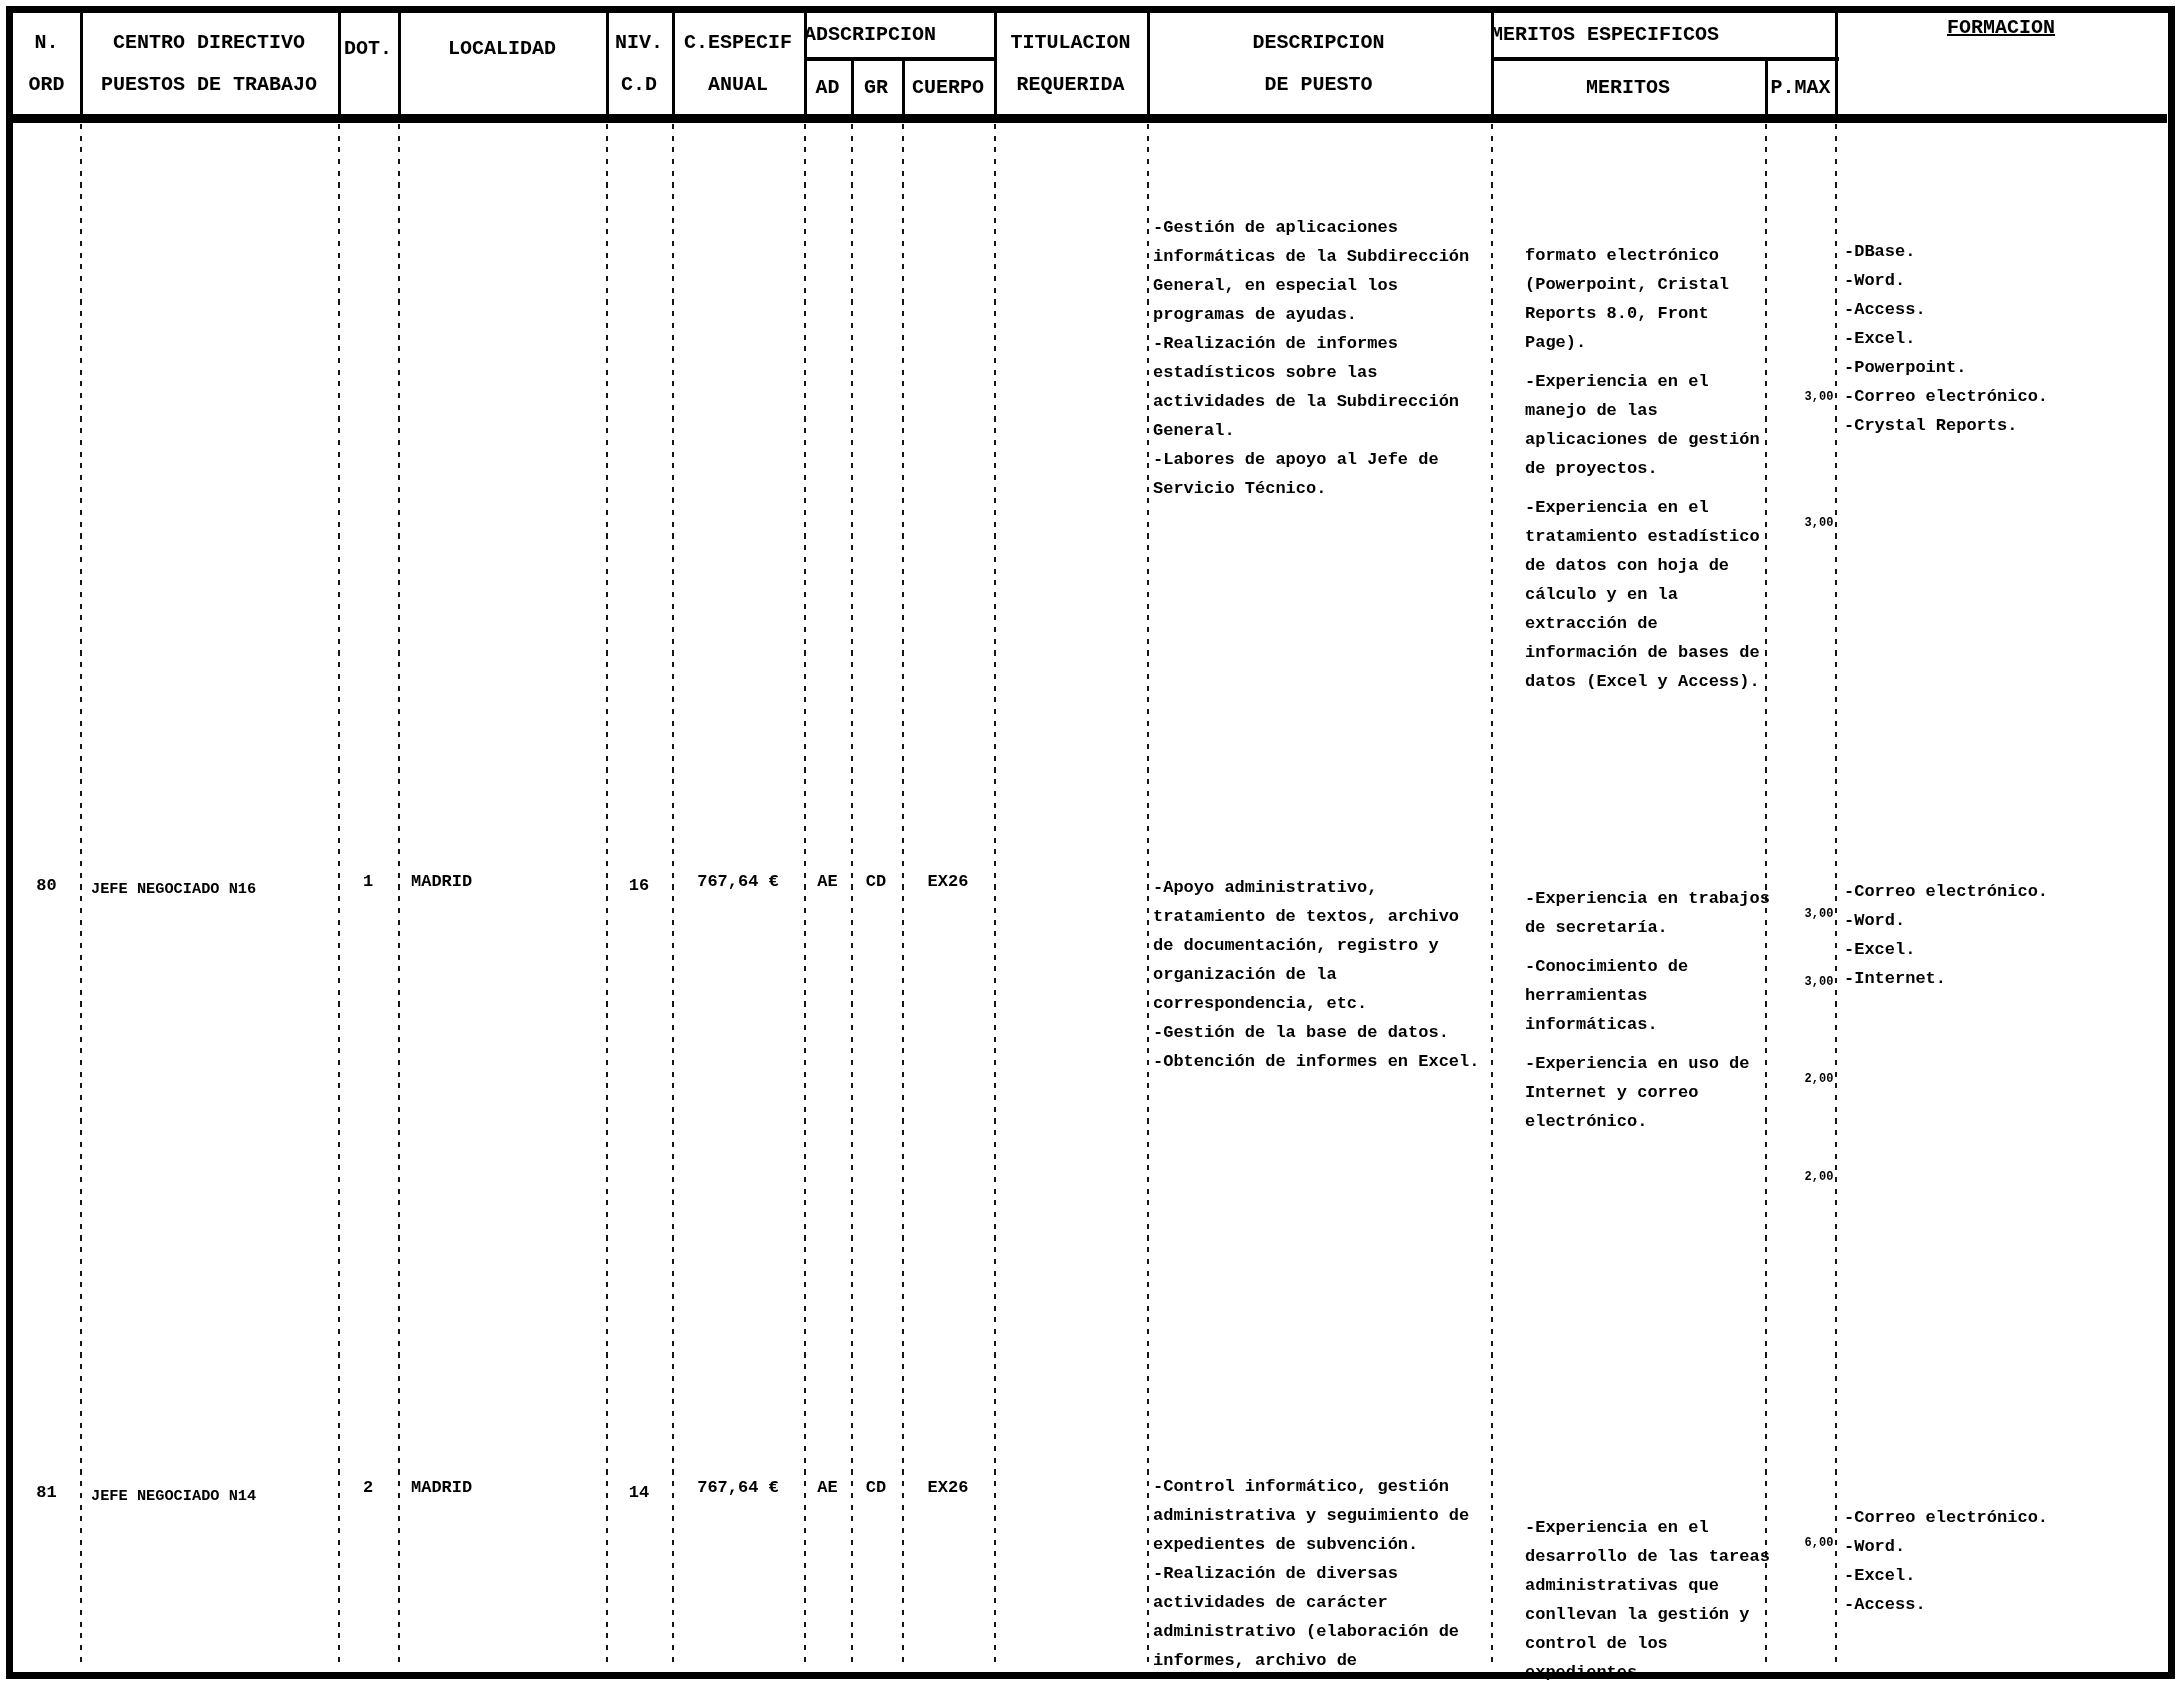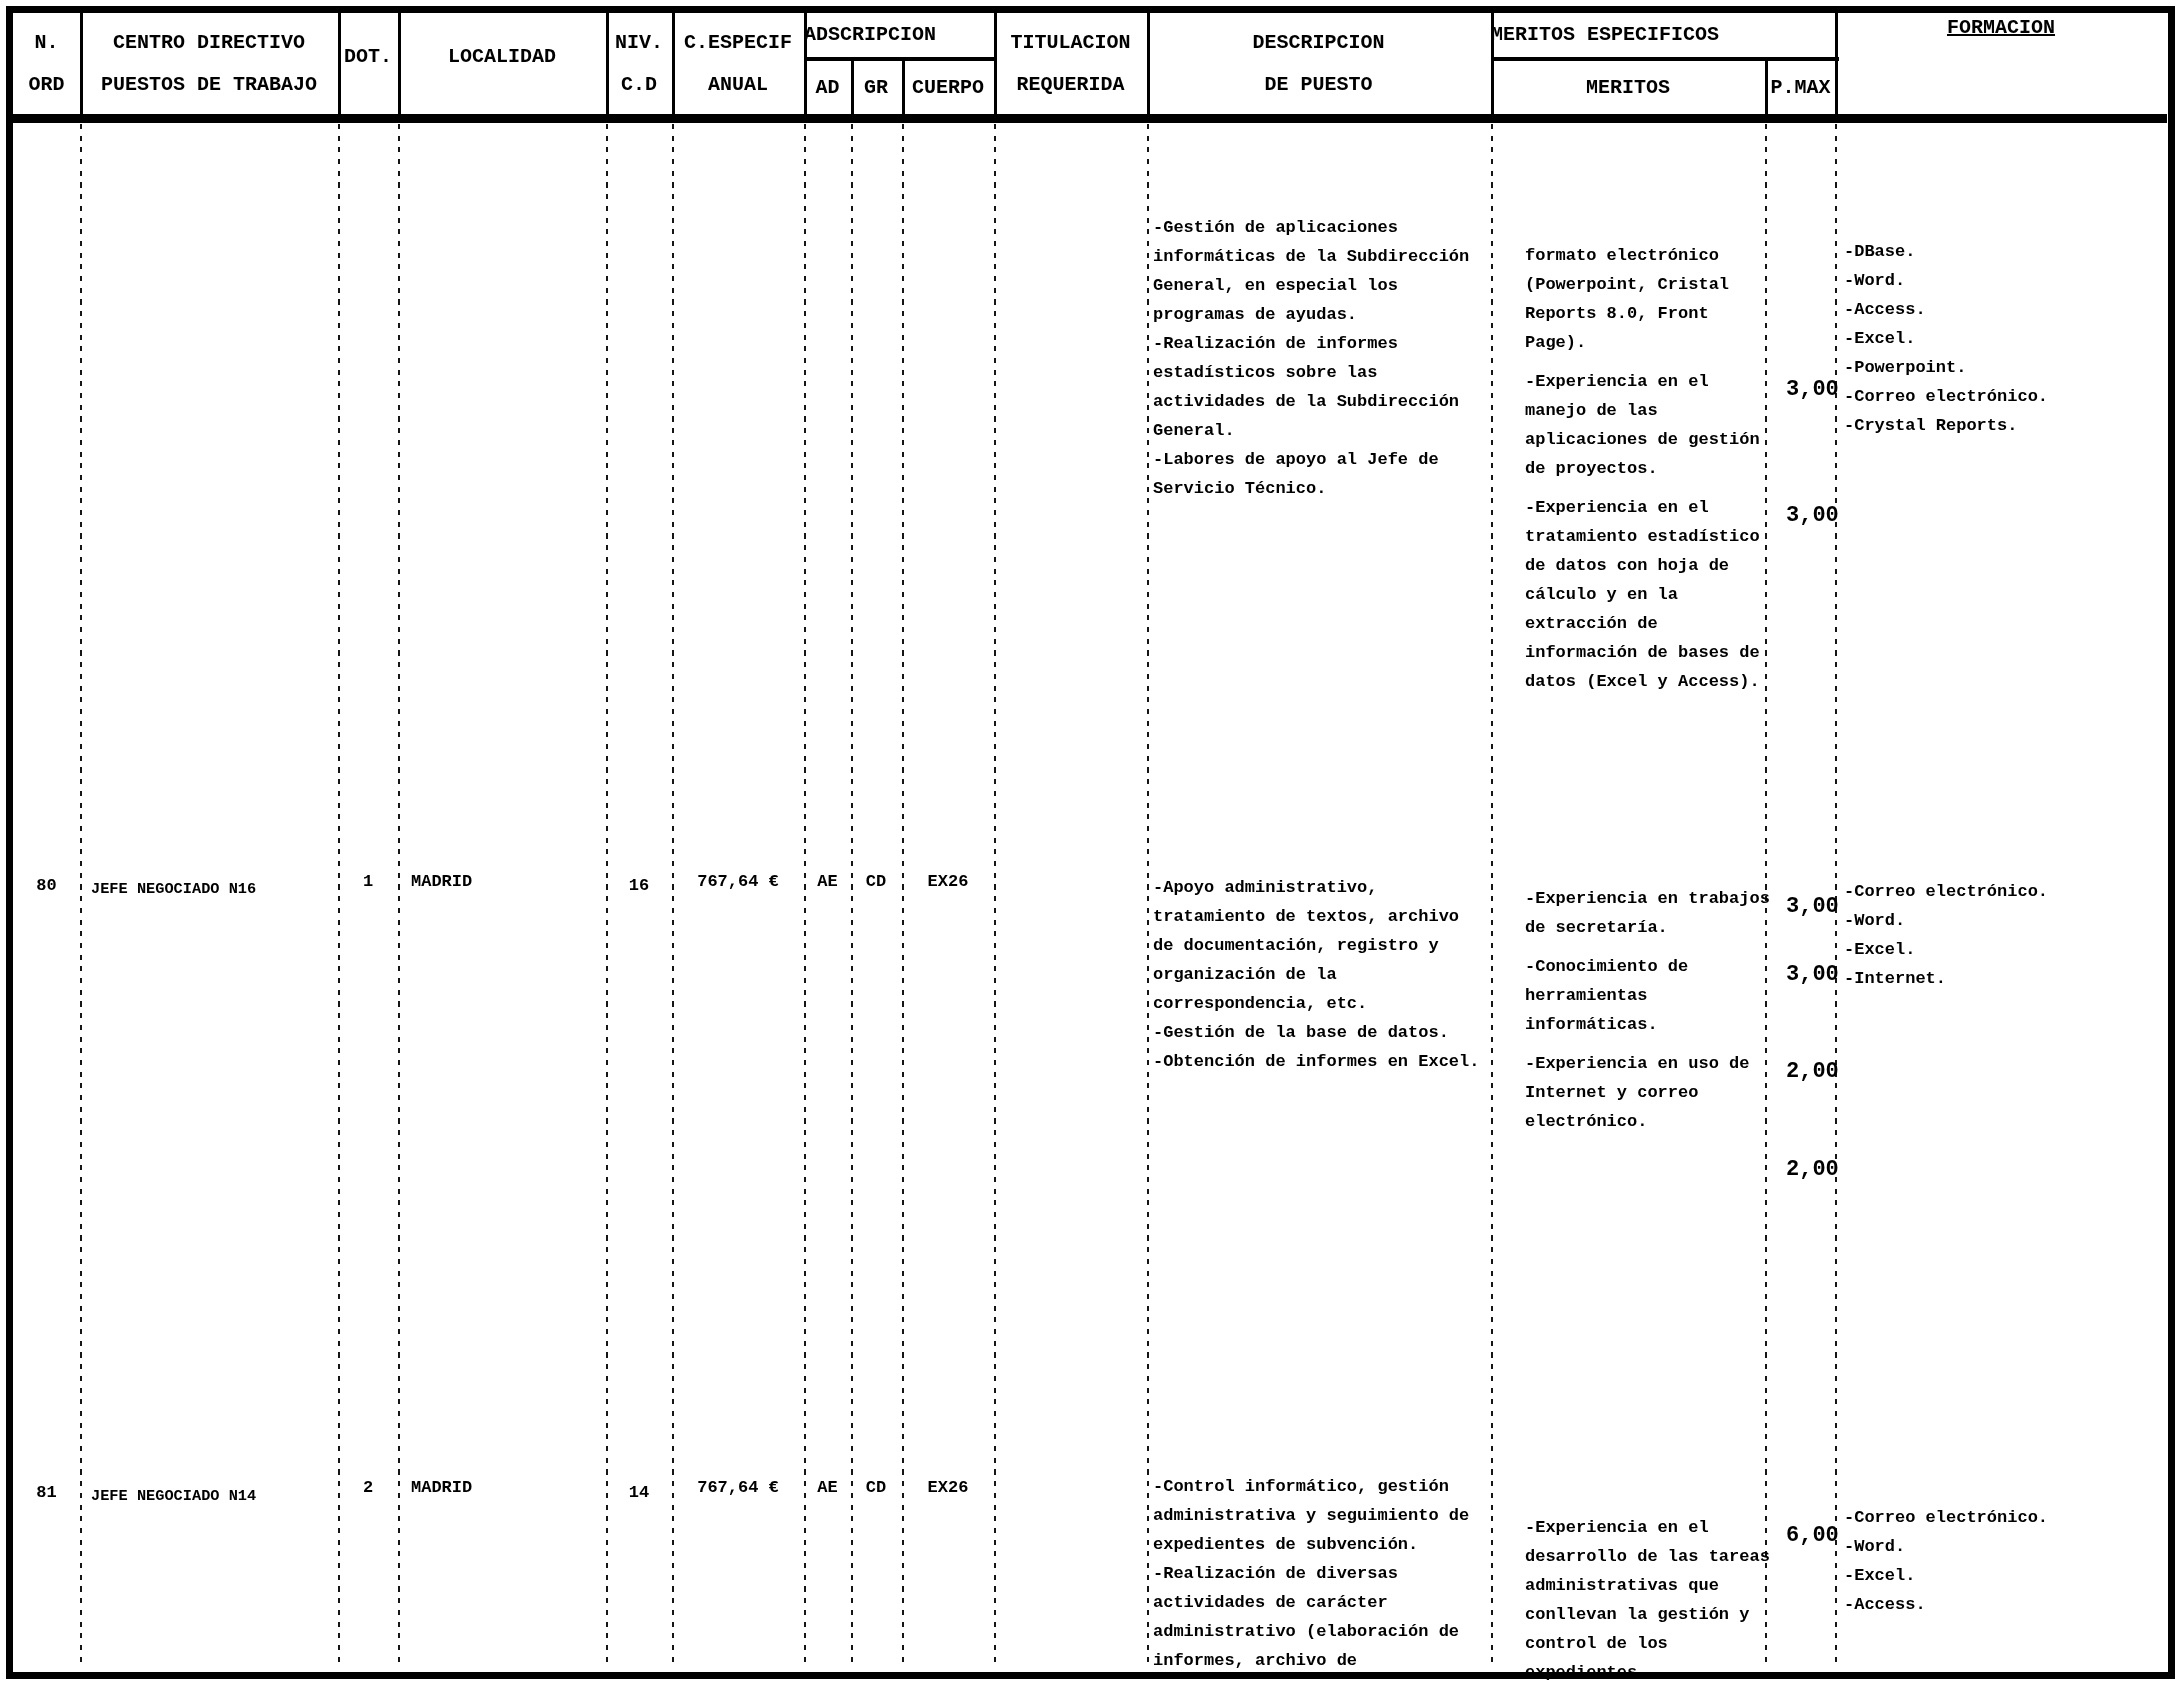--- a/index.html
+++ b/index.html
@@ -39,21 +39,21 @@
     background: repeating-linear-gradient(180deg, #151515 0 5.1px, transparent 5.1px 11.7px);
   }
   
   .hcell {
     position: absolute; top: 13px; height: 101px;
     display: flex; flex-direction: column; align-items: center;
     font-size: 20px; line-height: 23.4px; letter-spacing: 0px;
     text-align: center; white-space: nowrap;
   }
   .hcell.two { padding-top: 17.5px; gap: 19px; }
-  .hcell.one-mid { padding-top: 32px; }
+  .hcell.one-mid { padding-top: 24px; }
   .hcell.one-top { padding-top: 3px; text-decoration: underline; }
   .hgroup-label {
     position: absolute; top: 13px; height: 42px;
     display: flex; align-items: center; justify-content: flex-start;
     font-size: 20px; white-space: nowrap;
   }
   .hsub {
     position: absolute; top: 61px; height: 53px;
     display: flex; align-items: center; justify-content: center;
     font-size: 20px; white-space: nowrap;
@@ -68,22 +68,22 @@
   .bcell.right { text-align: center; }
   .para {
     position: absolute;
     font-size: 17px; line-height: 29px;
     white-space: pre-line;
   }
   .meritos { position: absolute; width: 330px; margin-left: 21px; }
   .merit { position: relative; margin-bottom: 10.2px; }
   .merit-text { width: 252px; font-size: 17px; line-height: 29px; white-space: pre-line; }
   .merit-pmax {
-    position: absolute; top: 8px; left: 261px; width: 66px;
-    font-size: 22px; line-height: 29px; text-align: left;
+    position: absolute; top: 16px; left: 261px; width: 66px;
+    font-size: 12px; line-height: 29px; text-align: center;
   }
   .formacion { position: absolute; width: 321px; }
   .formacion-item { font-size: 17px; line-height: 29px; white-space: nowrap; }
 </style>
 </head>
 <body>
 
 <div class="page">
 
   <div class="frame"></div>

